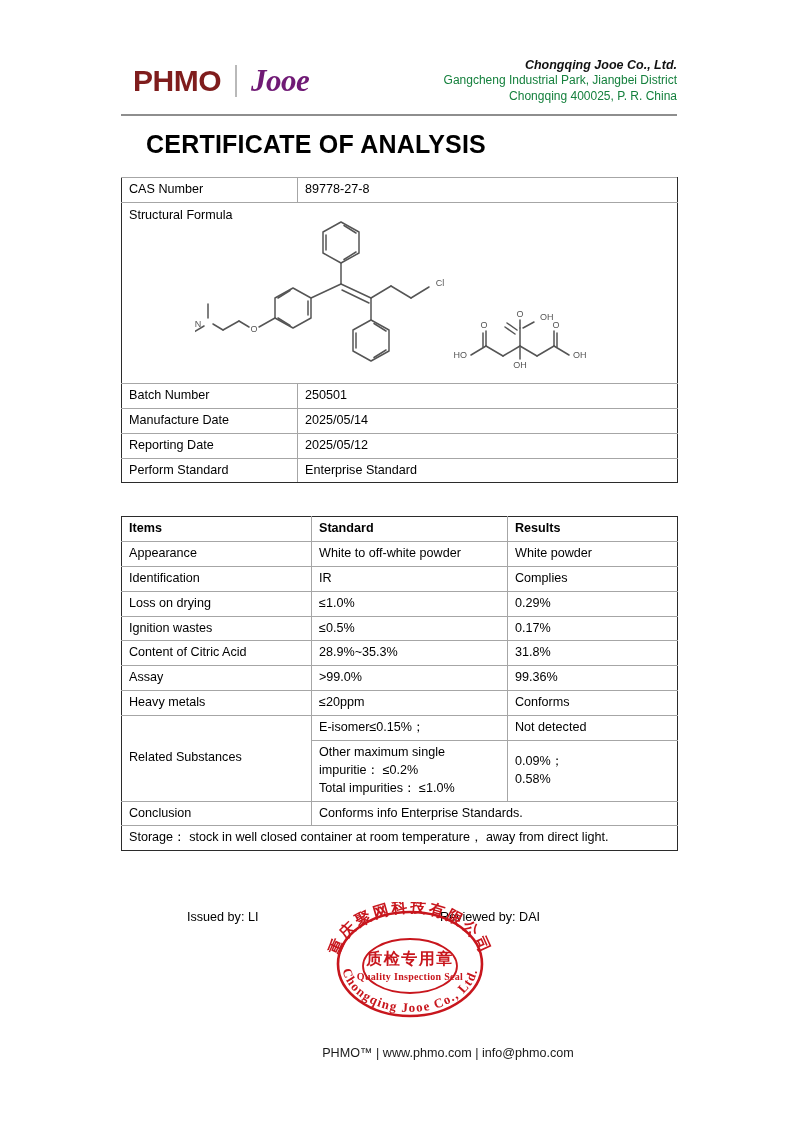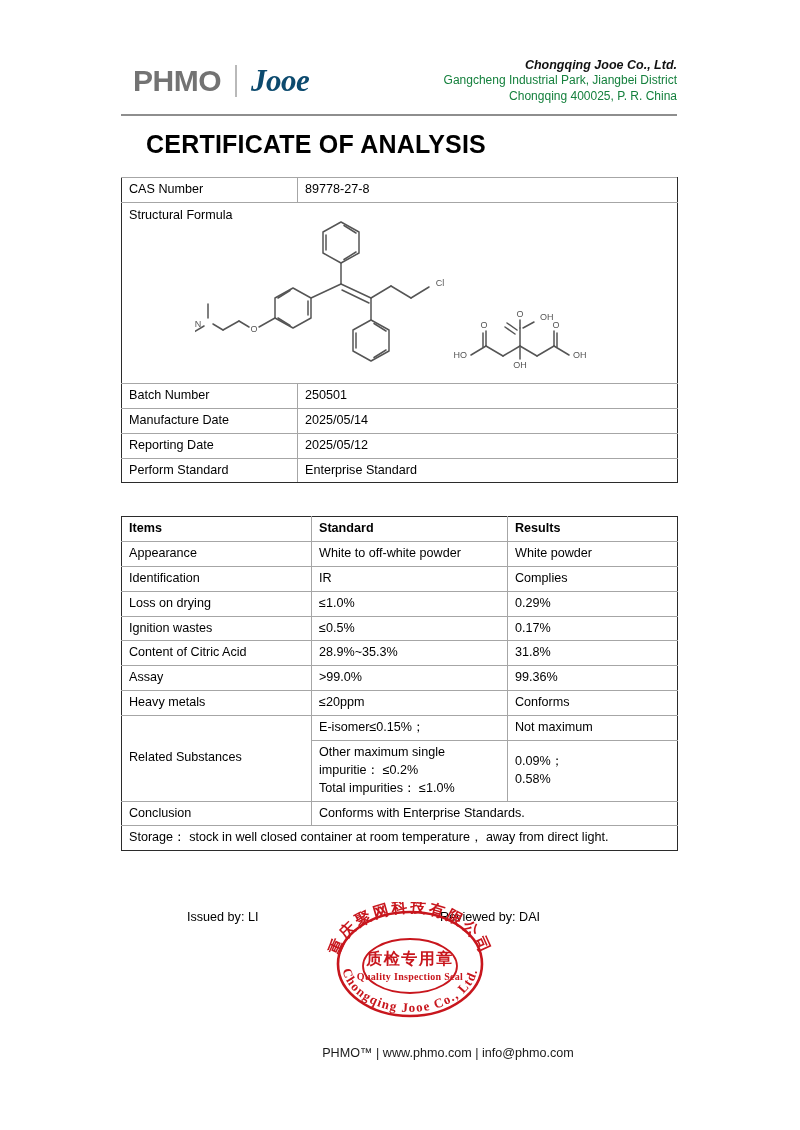--- a/index.html
+++ b/index.html
@@ -36,34 +36,34 @@
   }
   .brand {
     display: flex;
     align-items: center;
     gap: 14px;
     margin-left: 12px;
   }
   .brand-phmo {
     font-size: 30px;
     font-weight: bold;
-    color: #737373;
+    color: #7f1d1d;
     letter-spacing: -0.5px;
     font-family: "Liberation Sans", sans-serif;
   }
   .brand-divider {
     width: 2px;
     height: 32px;
     background: #b9b9b9;
   }
   .brand-jooe {
     font-size: 31px;
     font-weight: bold;
     font-style: italic;
-    color: #0c4a6e;
+    color: #701a75;
     font-family: "Liberation Serif", serif;
     letter-spacing: -0.5px;
   }
   .addr {
     text-align: right;
     line-height: 1.32;
   }
   .addr-line1 {
     font-size: 12.5px;
     font-weight: bold;
@@ -360,37 +360,37 @@
       </tr>
       <tr class="row-h">
         <td class="lft">Heavy metals</td>
         <td>≤20ppm</td>
         <td class="rgt">Conforms</td>
       </tr>
 
       <tr class="row-h">
         <td class="lft rs-label-cell" rowspan="2">Related Substances</td>
         <td>E-isomer≤0.15%；</td>
-        <td class="rgt">Not maximum</td>
+        <td class="rgt">Not detected</td>
       </tr>
       <tr>
         <td class="rs-sub">
           <div>Other maximum single</div>
           <div>impuritie： ≤0.2%</div>
           <div>Total impurities： ≤1.0%</div>
         </td>
         <td class="rgt rs-sub">
           <div>0.09%；</div>
           <div>0.58%</div>
         </td>
       </tr>
 
       <tr class="row-h">
         <td class="lft">Conclusion</td>
-        <td class="rgt" colspan="2">Conforms with Enterprise Standards.</td>
+        <td class="rgt" colspan="2">Conforms info Enterprise Standards.</td>
       </tr>
       <tr>
         <td class="lft rgt outer-bot" colspan="3">Storage： stock in well closed container at room temperature， away from direct light.</td>
       </tr>
     </tbody>
   </table>
 
   <div class="sig" id="sig-issued">Issued by: LI</div>
   <div class="sig" id="sig-reviewed">Reviewed by: DAI</div>
 

